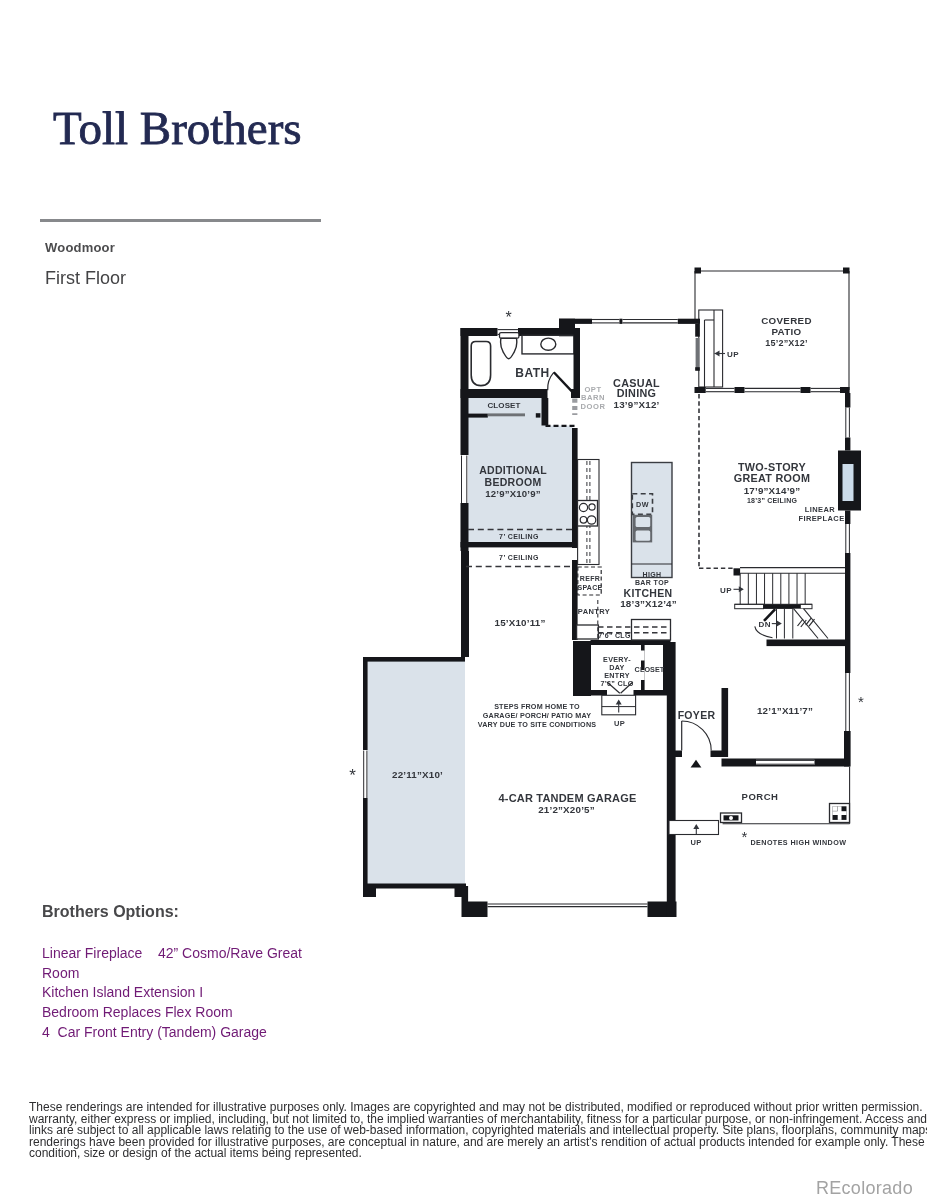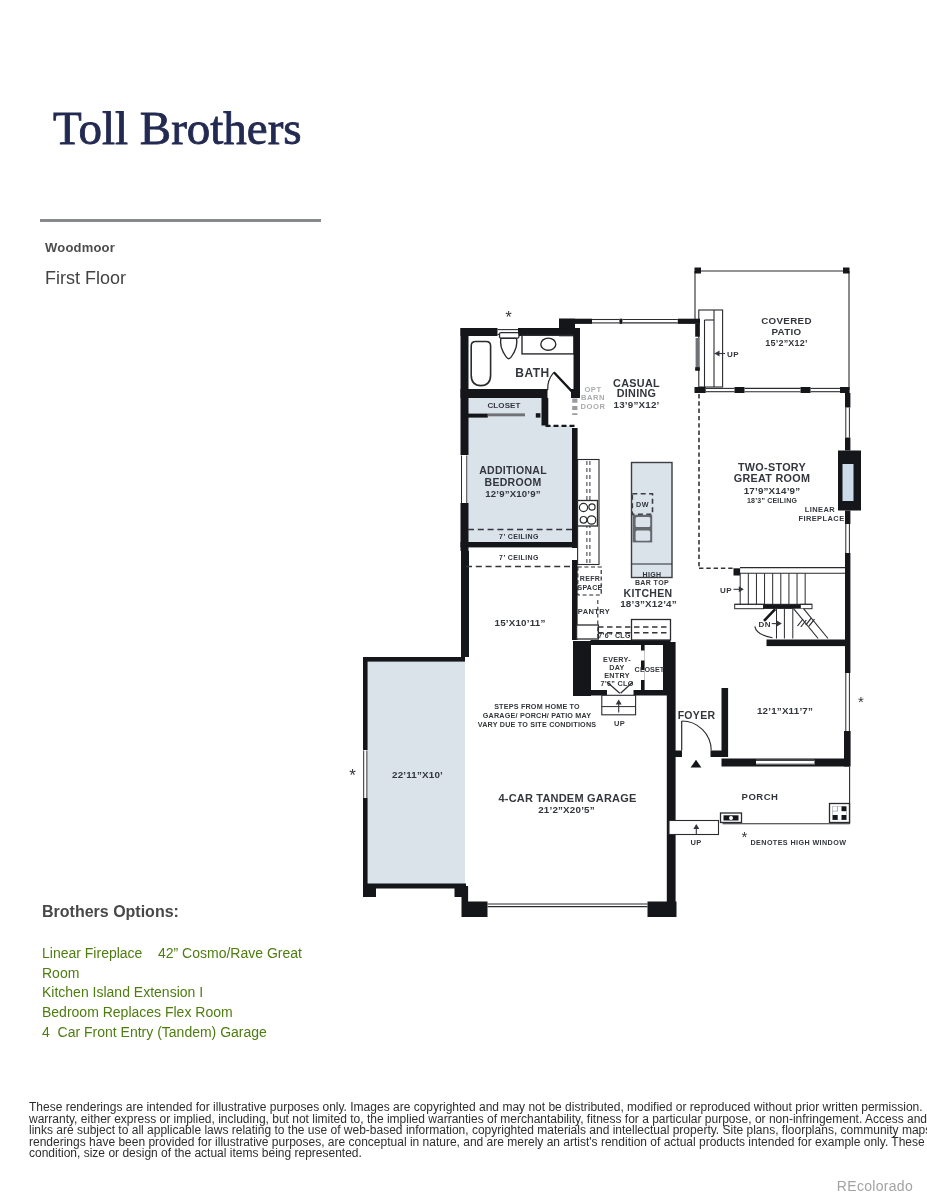--- a/index.html
+++ b/index.html
@@ -5,23 +5,23 @@
   html,body{margin:0;padding:0;background:#fff;}
   #page{position:relative;width:927px;height:1200px;background:#fff;overflow:hidden;
         font-family:"Liberation Sans",sans-serif;}
   .abs{position:absolute;}
   #logo{left:53px;top:101px;font-family:"Liberation Serif",serif;font-weight:400;
         font-size:47px;color:#232a52;letter-spacing:0px;-webkit-text-stroke:0.8px #232a52;}
   #rule{left:40px;top:219px;width:281px;height:3px;background:#87898c;}
   #wm{left:45px;top:240px;font-size:13px;font-weight:bold;color:#4c4c4e;letter-spacing:0.2px;}
   #ff{left:45px;top:268px;font-size:18px;color:#434345;}
   #selopt{left:42px;top:903px;font-size:16px;font-weight:bold;color:#48484a;}
-  #optlist{left:42px;top:944px;font-size:14px;color:#4d7c0f;line-height:19.7px;width:280px;}
+  #optlist{left:42px;top:944px;font-size:14px;color:#701a75;line-height:19.7px;width:280px;}
   #disc{left:29px;top:1102px;width:870px;font-size:12px;color:#2e2e30;line-height:11.55px;white-space:nowrap;}
-  #reco{right:14px;top:1178px;font-size:14px;color:#a3a3a3;letter-spacing:0.3px;margin-left:36px;}
+  #reco{right:14px;top:1178px;font-size:18px;color:#a3a3a3;letter-spacing:0.3px;margin-left:36px;}
 </style>
 </head>
 <body>
 <div id="page">
   <div class="abs" id="logo">Toll Brothers</div>
   <div class="abs" id="rule"></div>
   <div class="abs" id="wm">Woodmoor</div>
   <div class="abs" id="ff">First Floor</div>
 
   <svg class="abs" id="plan" style="left:340px;top:255px" width="540" height="690" viewBox="340 255 540 690">

